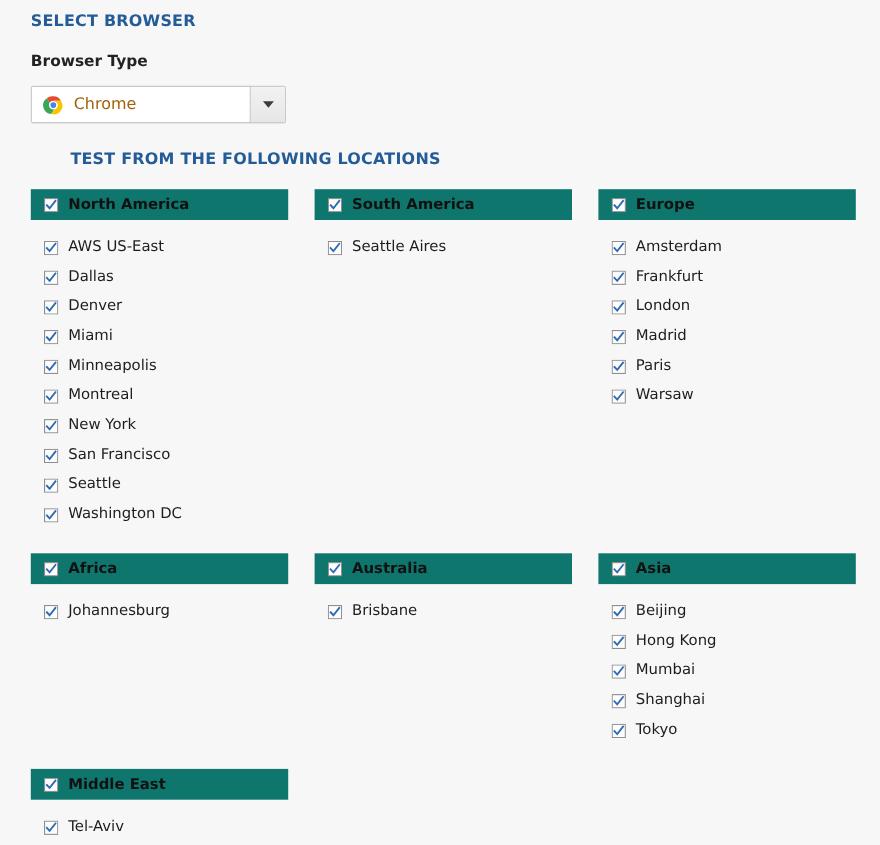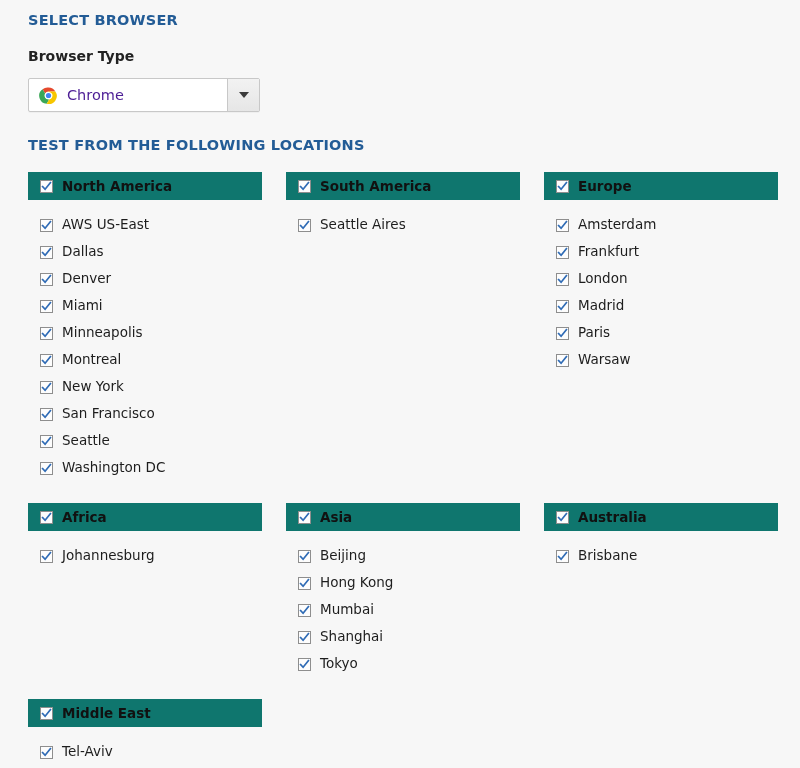--- a/index.html
+++ b/index.html
@@ -26,21 +26,21 @@
     position: absolute;
     left: 28px;
     font-size: 14.5px;
     font-weight: bold;
     letter-spacing: 0.2px;
     color: #235c96;
     text-transform: uppercase;
     white-space: nowrap;
   }
   #heading-browser { top: 12px; }
-  #heading-locations { top: 137px; }
+  #heading-locations { top: 137px; margin-left: 36px; }
 
   
   .field-label {
     position: absolute;
     left: 28px;
     top: 48px;
     font-size: 14px;
     font-weight: bold;
     color: #222222;
   }
@@ -61,21 +61,21 @@
   .select-value {
     flex: 1 1 auto;
     display: flex;
     align-items: center;
     padding-left: 10px;
     gap: 9px;
     min-width: 0;
   }
   .select-value .label-text {
     font-size: 14.5px;
-    color: #4c1d95;
+    color: #a16207;
     white-space: nowrap;
     overflow: hidden;
     text-overflow: ellipsis;
   }
   .chrome-icon {
     flex: 0 0 auto;
     width: 19px;
     height: 19px;
     display: block;
   }
@@ -358,20 +358,38 @@
               <span class="item-label">Johannesburg</span>
             </div>
           </div>
         </div>
         <div class="group">
           <div class="group-header">
             <svg class="cb" viewBox="0 0 13 13">
               <rect x="0.5" y="0.5" width="12" height="12" fill="#fdfdfd" stroke="#8e8e8e" stroke-width="1"></rect>
               <path d="M2.6 6.6 L5.1 9.3 L10.4 2.6" fill="none" stroke="#2f6bb5" stroke-width="1.7" stroke-linecap="square"></path>
             </svg>
+            <span class="item-label">Australia</span>
+          </div>
+          <div class="group-items">
+            <div class="item">
+              <svg class="cb" viewBox="0 0 13 13">
+                <rect x="0.5" y="0.5" width="12" height="12" fill="#fdfdfd" stroke="#8e8e8e" stroke-width="1"></rect>
+                <path d="M2.6 6.6 L5.1 9.3 L10.4 2.6" fill="none" stroke="#2f6bb5" stroke-width="1.7" stroke-linecap="square"></path>
+              </svg>
+              <span class="item-label">Brisbane</span>
+            </div>
+          </div>
+        </div>
+        <div class="group">
+          <div class="group-header">
+            <svg class="cb" viewBox="0 0 13 13">
+              <rect x="0.5" y="0.5" width="12" height="12" fill="#fdfdfd" stroke="#8e8e8e" stroke-width="1"></rect>
+              <path d="M2.6 6.6 L5.1 9.3 L10.4 2.6" fill="none" stroke="#2f6bb5" stroke-width="1.7" stroke-linecap="square"></path>
+            </svg>
             <span class="item-label">Asia</span>
           </div>
           <div class="group-items">
             <div class="item">
               <svg class="cb" viewBox="0 0 13 13">
                 <rect x="0.5" y="0.5" width="12" height="12" fill="#fdfdfd" stroke="#8e8e8e" stroke-width="1"></rect>
                 <path d="M2.6 6.6 L5.1 9.3 L10.4 2.6" fill="none" stroke="#2f6bb5" stroke-width="1.7" stroke-linecap="square"></path>
               </svg>
               <span class="item-label">Beijing</span>
             </div>
@@ -395,38 +413,20 @@
                 <path d="M2.6 6.6 L5.1 9.3 L10.4 2.6" fill="none" stroke="#2f6bb5" stroke-width="1.7" stroke-linecap="square"></path>
               </svg>
               <span class="item-label">Shanghai</span>
             </div>
             <div class="item">
               <svg class="cb" viewBox="0 0 13 13">
                 <rect x="0.5" y="0.5" width="12" height="12" fill="#fdfdfd" stroke="#8e8e8e" stroke-width="1"></rect>
                 <path d="M2.6 6.6 L5.1 9.3 L10.4 2.6" fill="none" stroke="#2f6bb5" stroke-width="1.7" stroke-linecap="square"></path>
               </svg>
               <span class="item-label">Tokyo</span>
-            </div>
-          </div>
-        </div>
-        <div class="group">
-          <div class="group-header">
-            <svg class="cb" viewBox="0 0 13 13">
-              <rect x="0.5" y="0.5" width="12" height="12" fill="#fdfdfd" stroke="#8e8e8e" stroke-width="1"></rect>
-              <path d="M2.6 6.6 L5.1 9.3 L10.4 2.6" fill="none" stroke="#2f6bb5" stroke-width="1.7" stroke-linecap="square"></path>
-            </svg>
-            <span class="item-label">Australia</span>
-          </div>
-          <div class="group-items">
-            <div class="item">
-              <svg class="cb" viewBox="0 0 13 13">
-                <rect x="0.5" y="0.5" width="12" height="12" fill="#fdfdfd" stroke="#8e8e8e" stroke-width="1"></rect>
-                <path d="M2.6 6.6 L5.1 9.3 L10.4 2.6" fill="none" stroke="#2f6bb5" stroke-width="1.7" stroke-linecap="square"></path>
-              </svg>
-              <span class="item-label">Brisbane</span>
             </div>
           </div>
         </div>
       </div>
       <div class="grid-row row-3">
         <div class="group">
           <div class="group-header">
             <svg class="cb" viewBox="0 0 13 13">
               <rect x="0.5" y="0.5" width="12" height="12" fill="#fdfdfd" stroke="#8e8e8e" stroke-width="1"></rect>
               <path d="M2.6 6.6 L5.1 9.3 L10.4 2.6" fill="none" stroke="#2f6bb5" stroke-width="1.7" stroke-linecap="square"></path>

